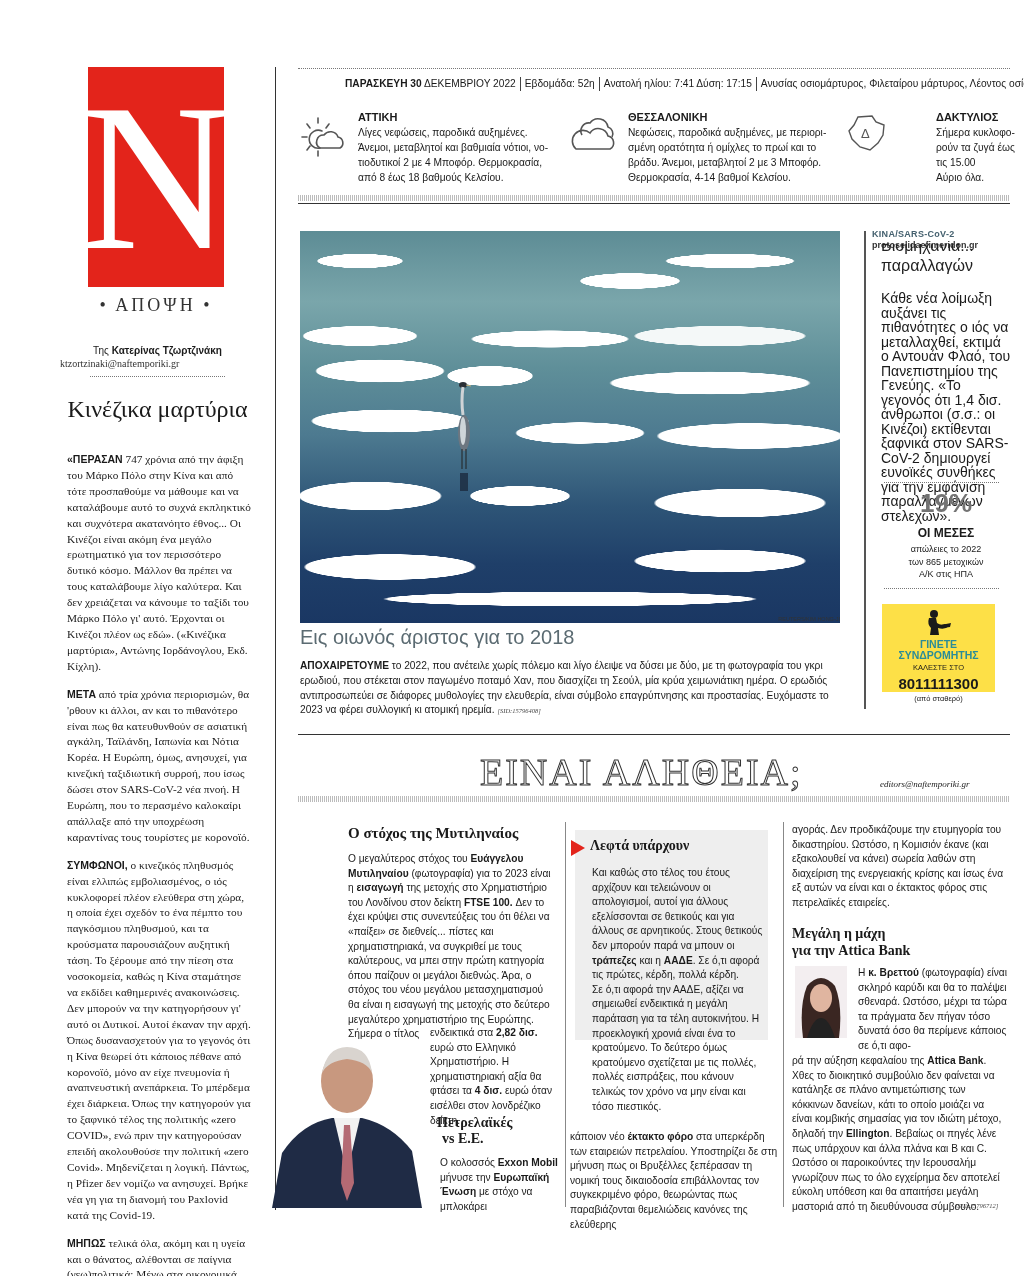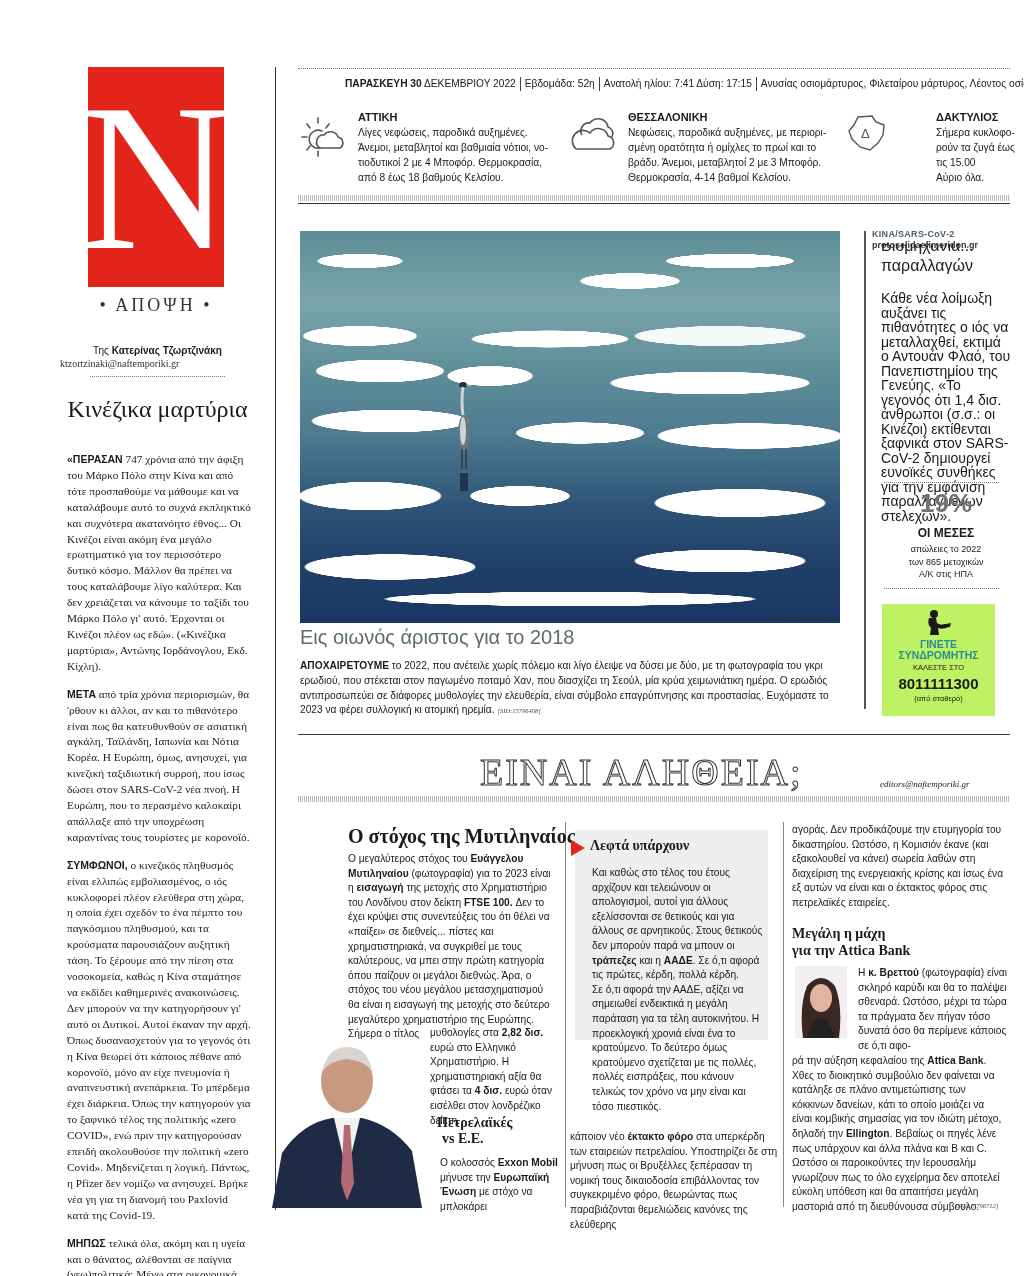--- a/index.html
+++ b/index.html
@@ -63,33 +63,33 @@
   .photo-caption { left:300px; top:659px; width:550px; font-size:10.2px; line-height:14.8px; }
 
   
   .side-kicker { left:872px; top:229px; font-size:9px; font-weight:bold; color:#45616f; letter-spacing:0.3px; }
   .side-wm { left:872px; top:240px; font-size:9px; font-weight:bold; color:#333; }
   .side-title { left:881px; top:252px; font-size:16px; line-height:20px; color:#222; }
   .side-body { left:881px; top:291px; width:130px; font-size:14px; line-height:14.5px; }
   .stat-num { left:882px; top:488px; width:128px; text-align:center; font-size:26px; font-weight:bold; color:#737373; }
   .stat-label { left:882px; top:526px; width:128px; text-align:center; font-size:12px; font-weight:bold; }
   .stat-desc { left:882px; top:543px; width:128px; text-align:center; font-size:9px; line-height:12.5px; }
-  .subs { left:882px; top:604px; width:113px; height:112px; background:#bef264; text-align:center; }
+  .subs { left:882px; top:604px; width:113px; height:88px; background:#fde047; text-align:center; }
   .subs-title { position:absolute; left:0; top:35px; width:100%; font-size:10.5px; font-weight:bold; line-height:11px; color:#2a8c98; }
   .subs-call { position:absolute; left:0; top:59px; width:100%; font-size:7.5px; }
   .subs-phone { position:absolute; left:0; top:71px; width:100%; font-size:15px; font-weight:bold; }
   .subs-note { position:absolute; left:0; top:90px; width:100%; font-size:7.5px; }
 
   
   .alt-title { left:480px; top:750px; font-size:38px; letter-spacing:2px; color:#fff; -webkit-text-stroke:1px #333; font-family:"Liberation Serif", serif; }
   .alt-mail { left:880px; top:779px; font-size:9px; font-style:italic; color:#222; }
 
   .col-h { font-family:"Liberation Serif", serif; font-weight:bold; }
   .txt { font-size:10.2px; line-height:14.6px; }
-  .c1-title { left:348px; top:825px; font-size:20px; }
+  .c1-title { left:348px; top:825px; font-size:15px; }
   .c1-body { left:348px; top:852px; width:205px; }
   .c1-body2 { left:436px; top:1026px; width:125px; }
   .man { left:272px; top:1033px; width:150px; height:175px; }
   .c1-h2 { left:437px; top:1115px; font-size:14px; line-height:16px; }
   .c1-body3 { left:440px; top:1156px; width:125px; }
 
   .c2-box { left:575px; top:830px; width:193px; height:210px; background:#eeeeee; }
   .c2-title { left:590px; top:838px; font-size:14px; }
   .c2-tri { left:571px; top:840px; width:0; height:0; border-top:8px solid transparent; border-bottom:8px solid transparent; border-left:14px solid #e3241b; }
   .c2-body { left:592px; top:866px; width:175px; }
@@ -232,21 +232,21 @@
   <div class="subs-call">ΚΑΛΕΣΤΕ ΣΤΟ</div>
   <div class="subs-phone">8011111300</div>
   <div class="subs-note">(από σταθερό)</div>
 </div>
 
 <div class="abs alt-title">ΕΙΝΑΙ ΑΛΗΘΕΙΑ;</div>
 <div class="abs alt-mail serif">editors@naftemporiki.gr</div>
 
 <div class="abs c1-title col-h">Ο στόχος της Μυτιληναίος</div>
 <div class="abs c1-body txt sans"><span>Ο μεγαλύτερος στόχος του </span><b>Ευάγγελου Μυτιληναίου</b><span> (φωτογραφία) για το 2023 είναι η </span><b>εισαγωγή</b><span> της μετοχής στο Χρηματιστήριο του Λονδίνου στον δείκτη </span><b>FTSE 100.</b><span> Δεν το έχει κρύψει στις συνεντεύξεις του ότι θέλει να «παίξει» σε διεθνείς... πίστες και χρηματιστηριακά, να συγκριθεί με τους καλύτερους, να μπει στην πρώτη κατηγορία όπου παίζουν οι μεγάλοι διεθνώς. Άρα, ο στόχος του νέου μεγάλου μετασχηματισμού θα είναι η εισαγωγή της μετοχής στο δεύτερο μεγαλύτερο χρηματιστήριο της Ευρώπης. Σήμερα ο τίτλος</span></div>
-<div class="abs c1-body2 txt sans" style="left:430px; text-align:left;"><span>μυθολογίες στα </span><b>2,82 δισ.</b><span> ευρώ στο Ελληνικό Χρηματιστήριο. Η χρηματιστηριακή αξία θα φτάσει τα </span><b>4 δισ.</b><span> ευρώ όταν εισέλθει στον λονδρέζικο δείκτη.</span></div>
+<div class="abs c1-body2 txt sans" style="left:430px; text-align:left;"><span>ενδεικτικά στα </span><b>2,82 δισ.</b><span> ευρώ στο Ελληνικό Χρηματιστήριο. Η χρηματιστηριακή αξία θα φτάσει τα </span><b>4 δισ.</b><span> ευρώ όταν εισέλθει στον λονδρέζικο δείκτη.</span></div>
 <div class="abs man">
   <svg width="150" height="175" viewBox="0 0 150 175">
     <path d="M0 175 L10 120 Q30 90 60 85 L90 85 Q120 92 140 118 L150 175 Z" fill="#1f2b45"></path>
     <path d="M62 85 L75 140 L88 85 Z" fill="#f2f2f2"></path>
     <path d="M72 92 L78 92 L82 150 L75 168 L69 150 Z" fill="#b46a74"></path>
     <ellipse cx="75" cy="48" rx="26" ry="32" fill="#c8987f"></ellipse>
     <path d="M50 40 Q55 14 75 14 Q97 14 100 40 Q95 28 75 26 Q56 28 50 40 Z" fill="#d9d4cf"></path>
   </svg>
 </div>
 <div class="abs c1-h2 col-h">

